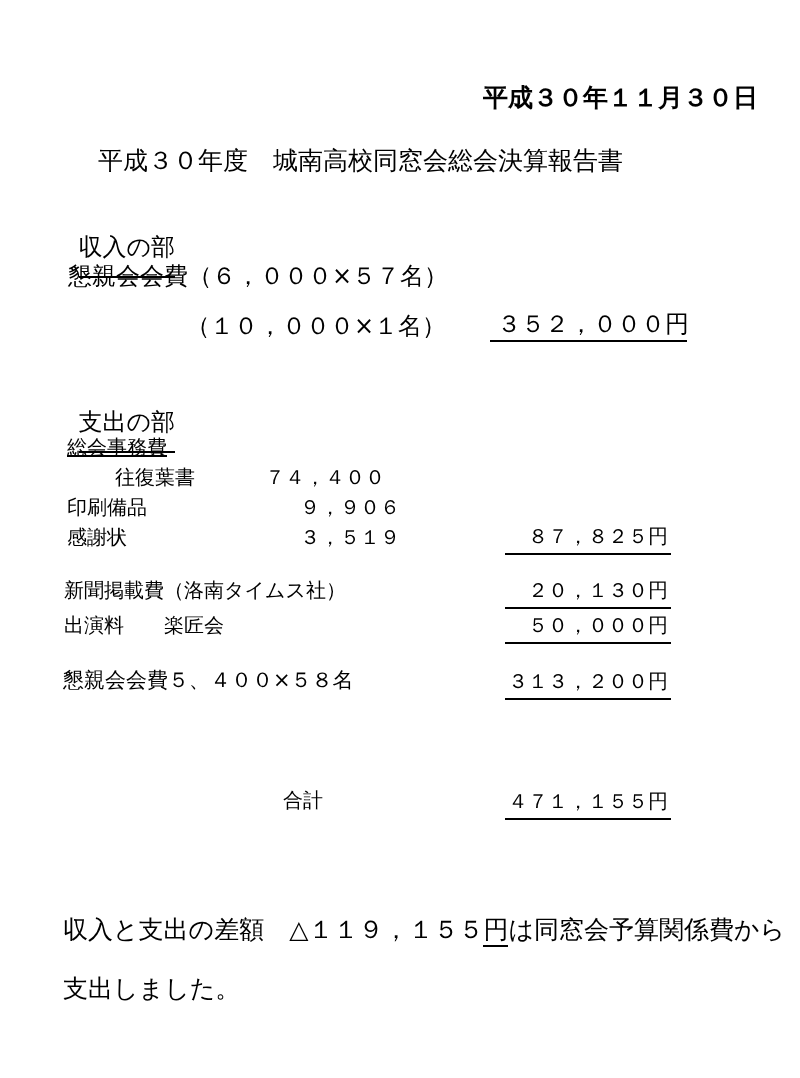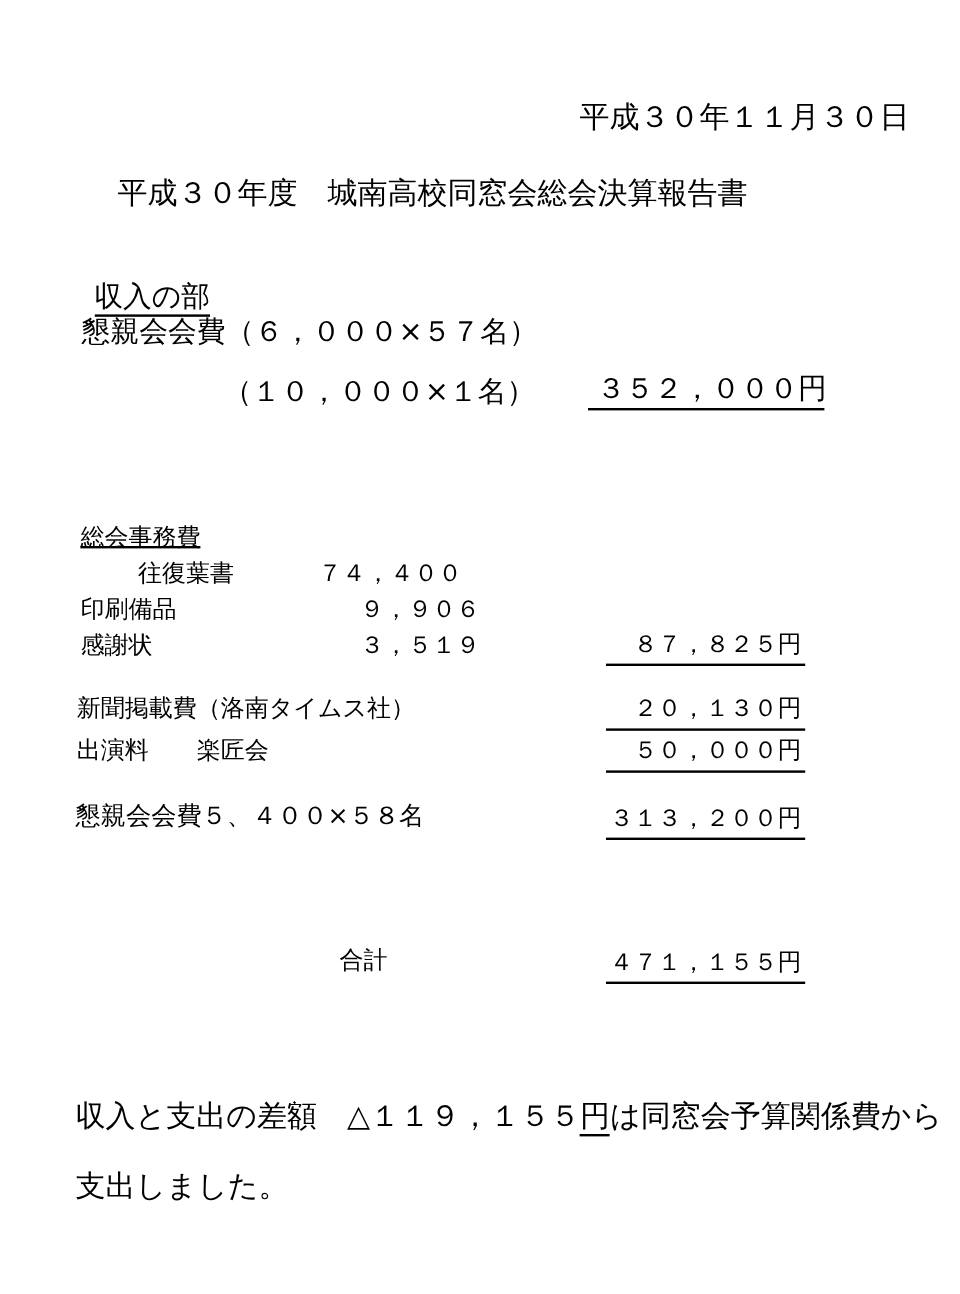--- a/index.html
+++ b/index.html
@@ -7,27 +7,27 @@
     position: relative;
     width: 800px;
     height: 1078px;
     background: #ffffff;
     color: #000000;
     font-family: "DejaVu Sans", sans-serif;
     overflow: hidden;
   }
   .t { position: absolute; white-space: pre; line-height: 1.1; }
 
-  .date-line   { left: 483px; top: 84px;  font-size: 25px; }
+  .date-line   { left: 483px; top: 84px;  font-size: 25px; font-weight: bold; }
   .title-line  { left: 98px;  top: 147px; font-size: 25px; }
 
   .sec-heading { font-size: 24px; }
   .income-heading  { left: 48px; top: 208px; }
   .expense-heading { left: 48px; top: 383px; }
-  .sec-heading span { border-bottom: 2px solid #000; padding-bottom: 1px; }
+  .sec-heading span { border-bottom: 2px solid #000; padding-bottom: 15px; }
 
   .fee-line1 { left: 68px;  top: 263px; font-size: 24px; }
   .fee-line2 { left: 186px; top: 313px; font-size: 24px; }
   .income-amount {
     left: 490px; top: 311px; width: 190px;
     font-size: 24px; text-align: right; padding: 0 0 3px 7px;
     border-bottom: 2px solid #000;
   }
 
   .detail { font-size: 20px; }
@@ -71,20 +71,23 @@
   <div class="t title-line">平成３０年度　城南高校同窓会総会決算報告書</div>
 
   <div class="t sec-heading income-heading">
     <span>収入の部</span>
   </div>
 
   <div class="t fee-line1">懇親会会費（６，０００×５７名）</div>
   <div class="t fee-line2">（１０，０００×１名）</div>
   <div class="t income-amount">３５２，０００円</div>
 
+  <div class="t sec-heading expense-heading">
+    <span>支出の部</span>
+  </div>
 
   <div class="t detail office-header">総会事務費</div>
 
   <div class="t detail row1-label">往復葉書</div>
   <div class="t detail detail-value row1-value">７４，４００</div>
 
   <div class="t detail row2-label">印刷備品</div>
   <div class="t detail detail-value row2-value">９，９０６</div>
 
   <div class="t detail row3-label">感謝状</div>

